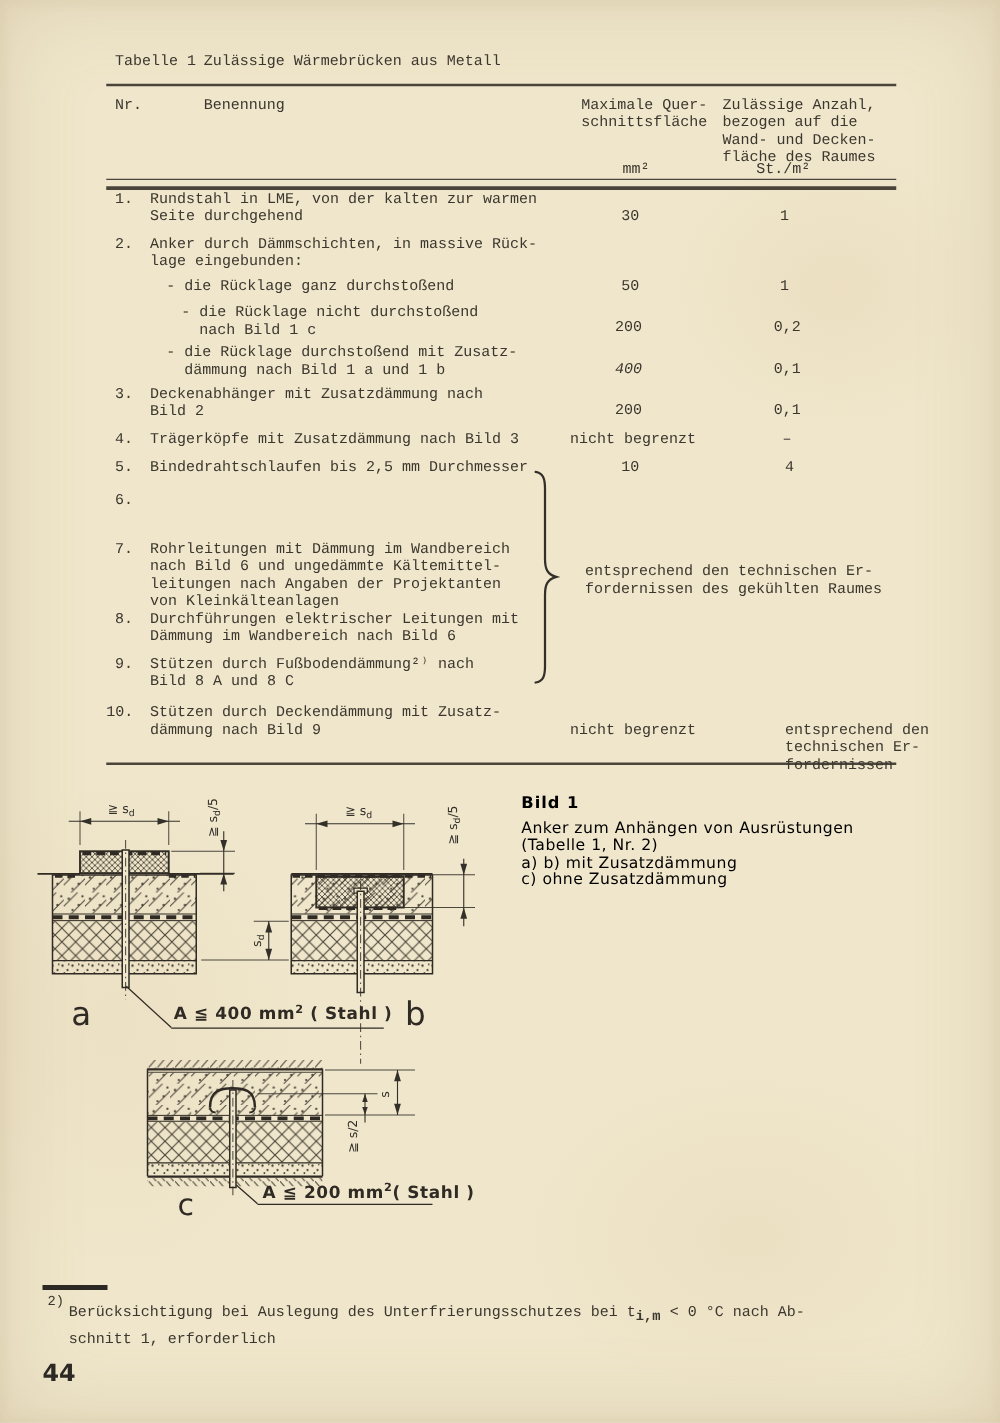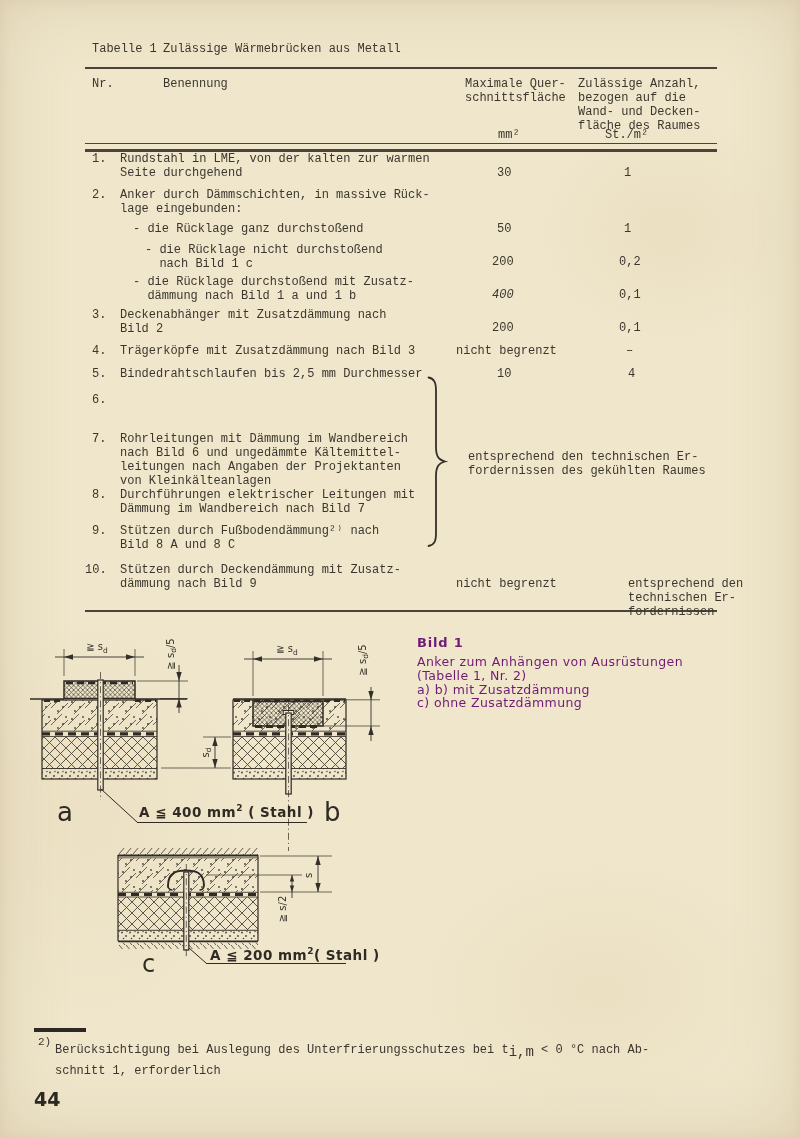--- a/index.html
+++ b/index.html
@@ -4,33 +4,33 @@
 <style>
   html,body{margin:0;padding:0;}
   #page{
     position:relative;width:800px;height:1138px;overflow:hidden;
     background:#efe6cb;
     box-shadow:inset 0 0 70px rgba(150,120,70,0.20), inset 0 0 12px rgba(150,120,70,0.10);
     font-family:"Liberation Mono","DejaVu Sans Mono",monospace;
   }
   .abs{position:absolute;}
   .mono{font:12px/14px "Liberation Mono","DejaVu Sans Mono",monospace;color:#3c372e;white-space:pre;}
-  .sans{font-family:"DejaVu Sans","Liberation Sans",sans-serif;color:#701a75;}
+  .sans{font-family:"DejaVu Sans","Liberation Sans",sans-serif;color:#000000;}
   .rule{position:absolute;background:#4a443a;}
   .blotch{position:absolute;border-radius:50%;pointer-events:none;}
   .b1{left:540px;top:120px;width:260px;height:220px;background:radial-gradient(closest-side,rgba(205,160,110,0.10),rgba(205,160,110,0));}
   .b2{left:-60px;top:620px;width:300px;height:400px;background:radial-gradient(closest-side,rgba(205,160,110,0.08),rgba(205,160,110,0));}
   .b3{left:420px;top:860px;width:360px;height:260px;background:radial-gradient(closest-side,rgba(205,160,110,0.09),rgba(205,160,110,0));}
   .caption-title{font-size:13px;font-weight:bold;letter-spacing:0.8px;}
   .caption-body{font-size:12.5px;line-height:13.8px;letter-spacing:0.4px;white-space:pre;}
   .fig-letter{font-size:26px;color:#2f2b24;}
   .area-label{font-size:13.5px;font-weight:bold;letter-spacing:0.5px;color:#2f2b24;white-space:pre;}
   .area-label sup{font-size:9px;}
   .footnote-line{font:12px/14px "Liberation Mono","DejaVu Sans Mono",monospace;color:#3c372e;white-space:pre;}
-  .footnote-line sub{font-size:14px;}
+  .footnote-line sub{font-size:11px;font-weight:bold;}
   .page-number{font-size:19px;font-weight:bold;color:#2c2823;}
   svg{position:absolute;}
   svg text{font-family:"DejaVu Sans","Liberation Sans",sans-serif;fill:#33302a;}
   .artifact-bar{position:absolute;left:34px;top:1028px;width:52px;height:4px;background:#2c2823;}
 </style>
 </head>
 <body>
 
 <div id="page">
   <div class="blotch b1"></div>
@@ -76,21 +76,21 @@
       <div class="abs mono" style="left: 92px; top: 367px;">5.</div>
       <div class="abs mono" style="left: 120px; top: 367px;">Bindedrahtschlaufen bis 2,5 mm Durchmesser</div>
       <div class="abs mono" style="left: 92px; top: 393px;">6.</div>
       <div class="abs mono" style="left: 92px; top: 432px;">7.</div>
       <div class="abs mono" style="left: 120px; top: 432px;">Rohrleitungen mit Dämmung im Wandbereich
 nach Bild 6 und ungedämmte Kältemittel-
 leitungen nach Angaben der Projektanten
 von Kleinkälteanlagen</div>
       <div class="abs mono" style="left: 92px; top: 488px;">8.</div>
       <div class="abs mono" style="left: 120px; top: 488px;">Durchführungen elektrischer Leitungen mit
-Dämmung im Wandbereich nach Bild 7</div>
+Dämmung im Wandbereich nach Bild 6</div>
       <div class="abs mono" style="left: 92px; top: 524px;">9.</div>
       <div class="abs mono" style="left: 120px; top: 524px;">Stützen durch Fußbodendämmung²⁾ nach
 Bild 8 A und 8 C</div>
       <div class="abs mono" style="left: 85px; top: 563px;">10.</div>
       <div class="abs mono" style="left: 120px; top: 563px;">Stützen durch Deckendämmung mit Zusatz-
 dämmung nach Bild 9</div>
       <div class="abs mono" style="left: 497px; top: 166px;">30</div>
       <div class="abs mono" style="left: 624px; top: 166px;">1</div>
       <div class="abs mono" style="left: 497px; top: 222px;">50</div>
       <div class="abs mono" style="left: 624px; top: 222px;">1</div>

